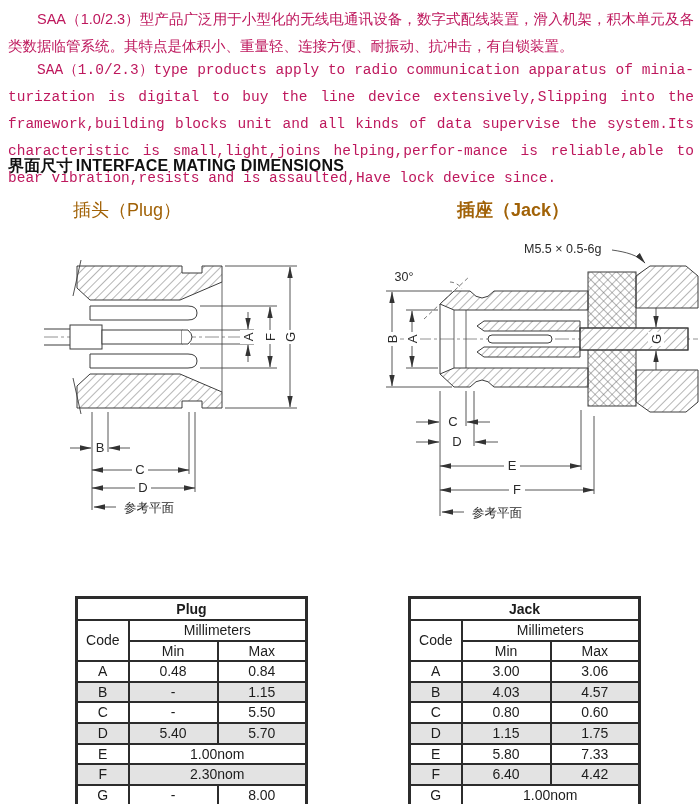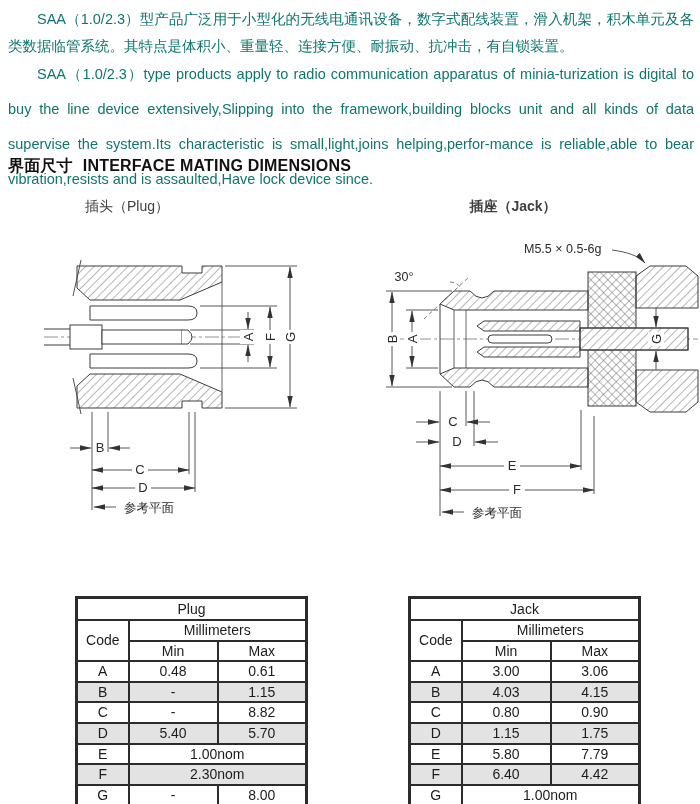--- a/index.html
+++ b/index.html
@@ -2,40 +2,40 @@
 <html><head>
 <meta charset="utf-8">
 <style>
   html,body{margin:0;padding:0;}
   body{
     width:700px;height:804px;position:relative;overflow:hidden;
     background:#ffffff;color:#2a2a2a;
     font-family:"Liberation Sans","DejaVu Sans",sans-serif;
   }
   .para{position:absolute;left:8px;width:686px;text-align:justify;
-    font-size:14.5px;line-height:26.5px;text-indent:2em;margin:0;color:#0f766e;}
-  #intro-en{line-height:35px;}
+    font-size:14.5px;line-height:26.5px;text-indent:2em;margin:0;color:#be185d;}
+  #intro-en{line-height:27px;font-family:Liberation Mono, monospace;}
   h2.section{position:absolute;left:8px;top:156px;margin:0;font-size:16px;
     font-weight:bold;color:#111;letter-spacing:.2px;}
-  h2.section .cn{margin-right:10px;}
+  h2.section .cn{margin-right:3px;}
   .fig-title{position:absolute;top:198px;width:150px;text-align:center;
-    font-size:14px;color:#404040;}
+    font-size:18px;color:#a16207;}
   #plug-title{left:52px;}
   #jack-title{left:438px;font-weight:bold;}
   svg{position:absolute;}
   svg text{font-family:"Liberation Sans","DejaVu Sans",sans-serif;font-size:13px;fill:#2a2a2a;}
   svg text.small{font-size:12.5px;}
   .dimtable{position:absolute;top:596px;width:233px;border-collapse:collapse;
     table-layout:fixed;font-size:14px;color:#1c1c1c;border:3px solid #2c2c2c;}
   #plug-table{left:75px;}
   #jack-table{left:408px;}
   .dimtable td{border:2px solid #2c2c2c;text-align:center;height:18.6px;
     padding:0;line-height:1.05;}
   .dimtable tr.shade td{background:#e3e3e3;}
-  .dimtable td.title-cell{height:20px;}
+  .dimtable td.title-cell{height:20px;font-weight:bold;}
   .col-code{width:52px;}
 </style>
 </head>
 <body>
 
 <p class="para" id="intro-cn" style="top:6px">SAA（1.0/2.3）型产品广泛用于小型化的无线电通讯设备，数字式配线装置，滑入机架，积木单元及各类数据临管系统。其特点是体积小、重量轻、连接方便、耐振动、抗冲击，有自锁装置。</p>
 <p class="para" id="intro-en" style="top:57px">SAA（1.0/2.3）type products apply to radio communication apparatus of minia-turization is digital to buy the line device extensively,Slipping into the framework,building blocks unit and all kinds of data supervise the system.Its characteristic is small,light,joins helping,perfor-mance is reliable,able to bear vibration,resists and is assaulted,Have lock device since.</p>
 
 <h2 class="section"><span class="cn">界面尺寸</span><span>INTERFACE MATING DIMENSIONS</span></h2>
 
@@ -275,31 +275,31 @@
         <td rowspan="2">Code</td>
         <td colspan="2">Millimeters</td>
       </tr>
   <tr>
         <td>Min</td>
         <td>Max</td>
       </tr>
   <tr>
         <td>A</td>
         <td>0.48</td>
-        <td>0.61</td>
+        <td>0.84</td>
       </tr>
   <tr class="shade">
         <td>B</td>
         <td>-</td>
         <td>1.15</td>
       </tr>
   <tr>
         <td>C</td>
         <td>-</td>
-        <td>8.82</td>
+        <td>5.50</td>
       </tr>
   <tr class="shade">
         <td>D</td>
         <td>5.40</td>
         <td>5.70</td>
       </tr>
   <tr>
         <td>E</td>
         <td colspan="2">1.00nom</td>
       </tr>
@@ -334,36 +334,36 @@
         <td>Max</td>
       </tr>
   <tr>
         <td>A</td>
         <td>3.00</td>
         <td>3.06</td>
       </tr>
   <tr class="shade">
         <td>B</td>
         <td>4.03</td>
-        <td>4.15</td>
+        <td>4.57</td>
       </tr>
   <tr>
         <td>C</td>
         <td>0.80</td>
-        <td>0.90</td>
+        <td>0.60</td>
       </tr>
   <tr class="shade">
         <td>D</td>
         <td>1.15</td>
         <td>1.75</td>
       </tr>
   <tr>
         <td>E</td>
         <td>5.80</td>
-        <td>7.79</td>
+        <td>7.33</td>
       </tr>
   <tr class="shade">
         <td>F</td>
         <td>6.40</td>
         <td>4.42</td>
       </tr>
   <tr>
         <td>G</td>
         <td colspan="2">1.00nom</td>
       </tr>

